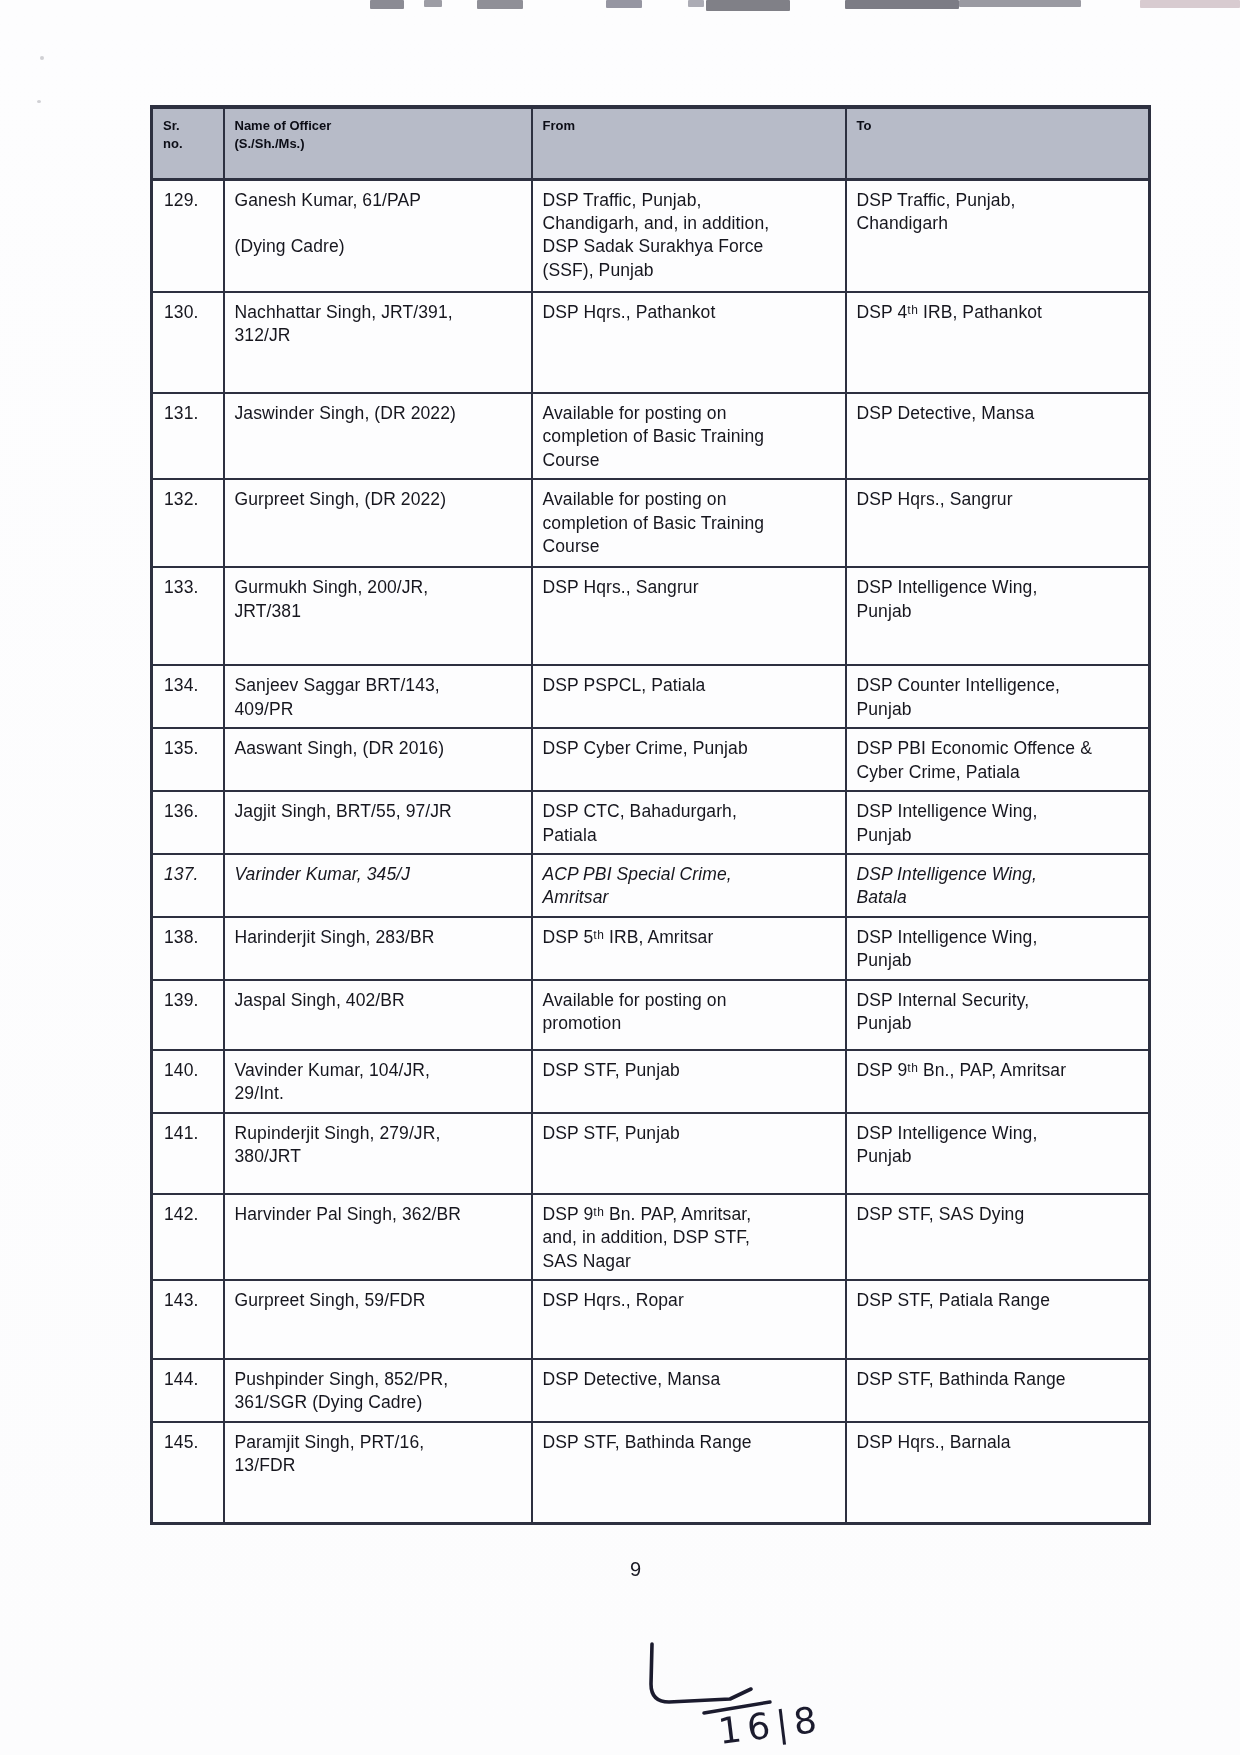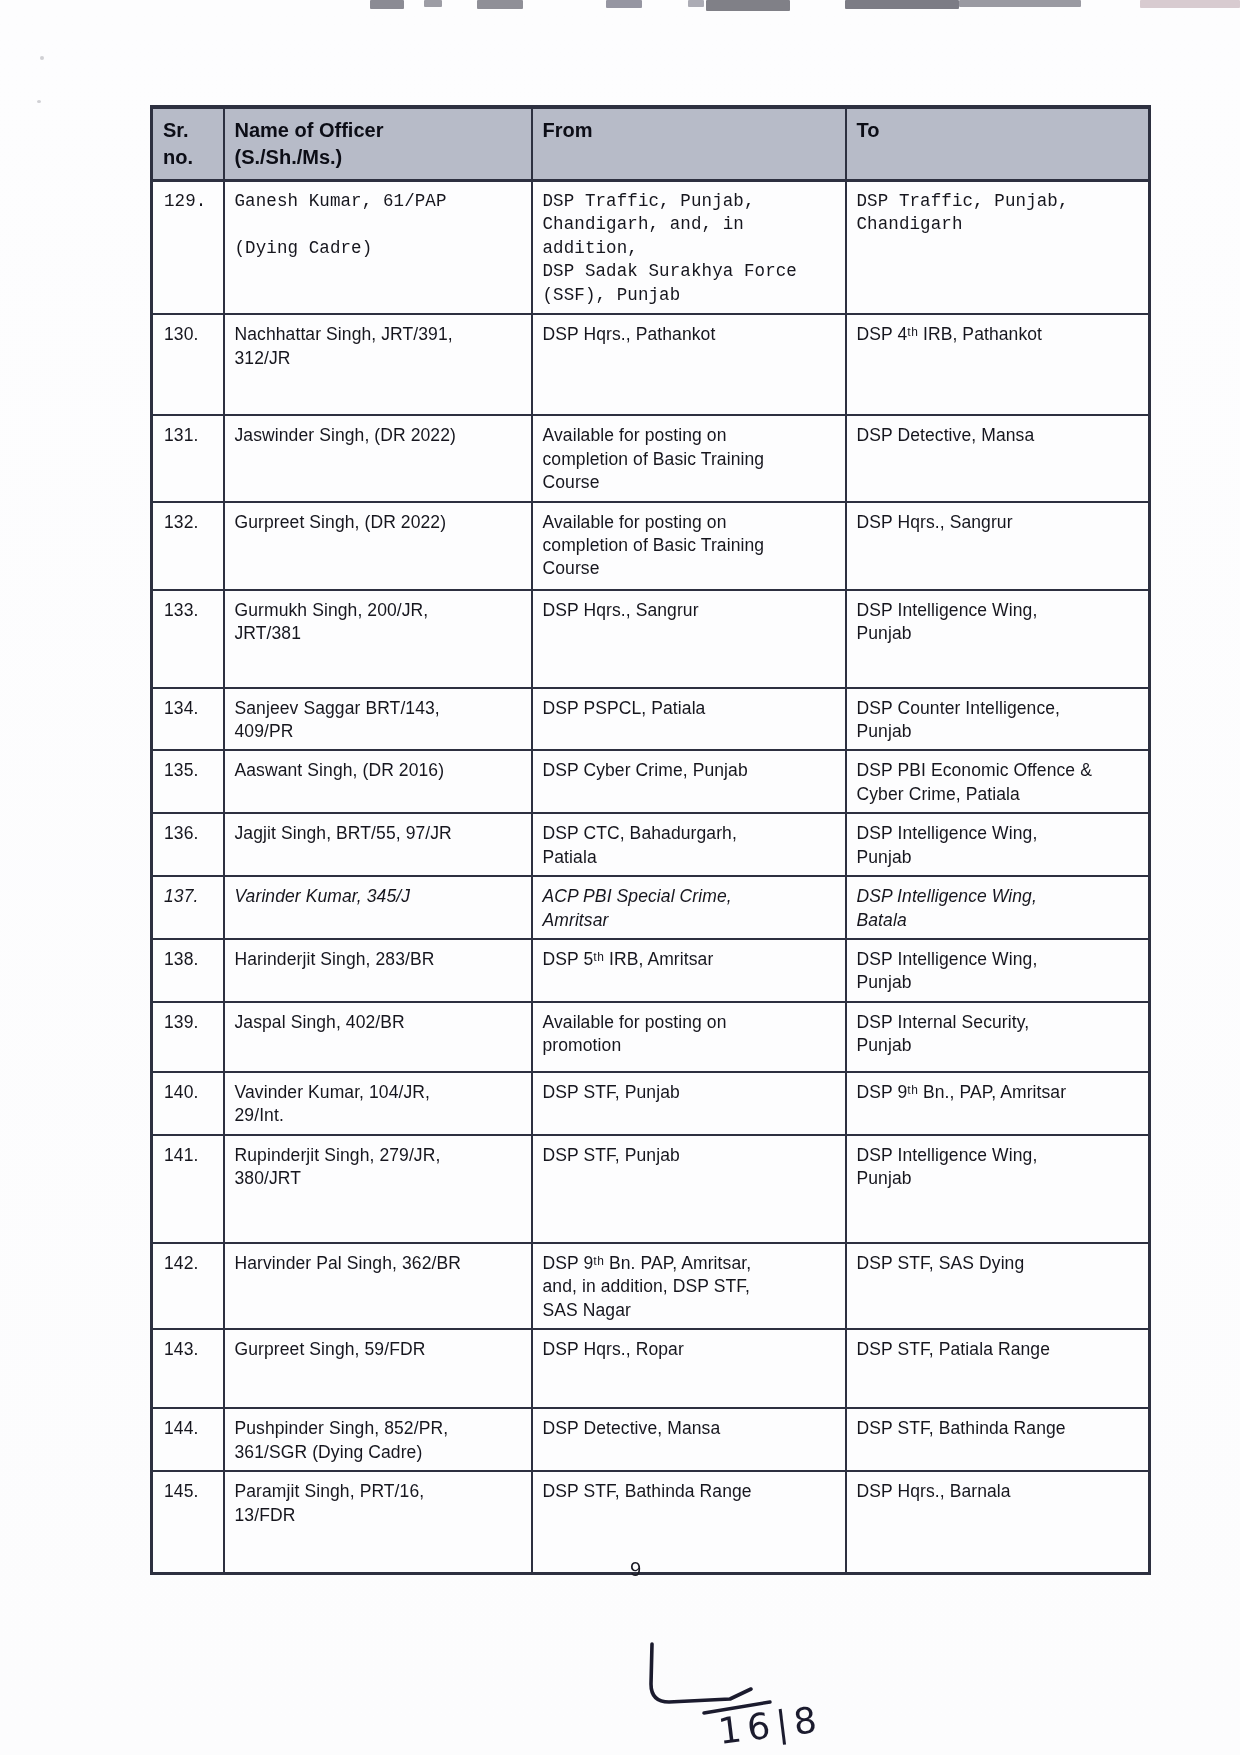--- a/index.html
+++ b/index.html
@@ -30,21 +30,21 @@
     background: #fdfdfe;
   }
   table.transfer, table.transfer th, table.transfer td {
     border: 2px solid #2d3040;
   }
   table.transfer { border-width: 3px; border-top-width: 4px; }
   table.transfer th {
     background: #b7bbc8;
     color: #0c0d16;
     font-weight: 700;
-    font-size: 20px;
+    font-size: 13px;
     text-align: left;
     vertical-align: top;
     padding: 8px 10px 8px 10px;
     line-height: 1.35;
     white-space: pre-line;
     border-bottom-width: 3px;
   }
   table.transfer td {
     font-size: 17.5px;
     line-height: 1.34;
@@ -99,21 +99,21 @@
         <tr style="height: 72px;">
           <th>Sr.
 no.</th>
           <th>Name of Officer
 (S./Sh./Ms.)</th>
           <th>From</th>
           <th>To</th>
         </tr>
       </thead>
     <tbody>
-        <tr style="height: 113px; font-family: Liberation Mono, monospace;">
+        <tr style="height: 113px;">
           <td class="c-sr">129.</td>
           <td class="c-name">Ganesh Kumar, 61/PAP
 
 (Dying Cadre)</td>
           <td class="c-from">DSP Traffic, Punjab,
 Chandigarh, and, in addition,
 DSP Sadak Surakhya Force
 (SSF), Punjab</td>
           <td class="c-to">DSP Traffic, Punjab,
 Chandigarh</td>
@@ -195,21 +195,21 @@
           <td class="c-to">DSP Internal Security,
 Punjab</td>
         </tr>
         <tr style="height: 63px;">
           <td class="c-sr">140.</td>
           <td class="c-name">Vavinder Kumar, 104/JR,
 29/Int.</td>
           <td class="c-from">DSP STF, Punjab</td>
           <td class="c-to">DSP 9ᵗʰ Bn., PAP, Amritsar</td>
         </tr>
-        <tr style="height: 108px;">
+        <tr style="height: 81px;">
           <td class="c-sr">141.</td>
           <td class="c-name">Rupinderjit Singh, 279/JR,
 380/JRT</td>
           <td class="c-from">DSP STF, Punjab</td>
           <td class="c-to">DSP Intelligence Wing,
 Punjab</td>
         </tr>
         <tr style="height: 85px;">
           <td class="c-sr">142.</td>
           <td class="c-name">Harvinder Pal Singh, 362/BR</td>

